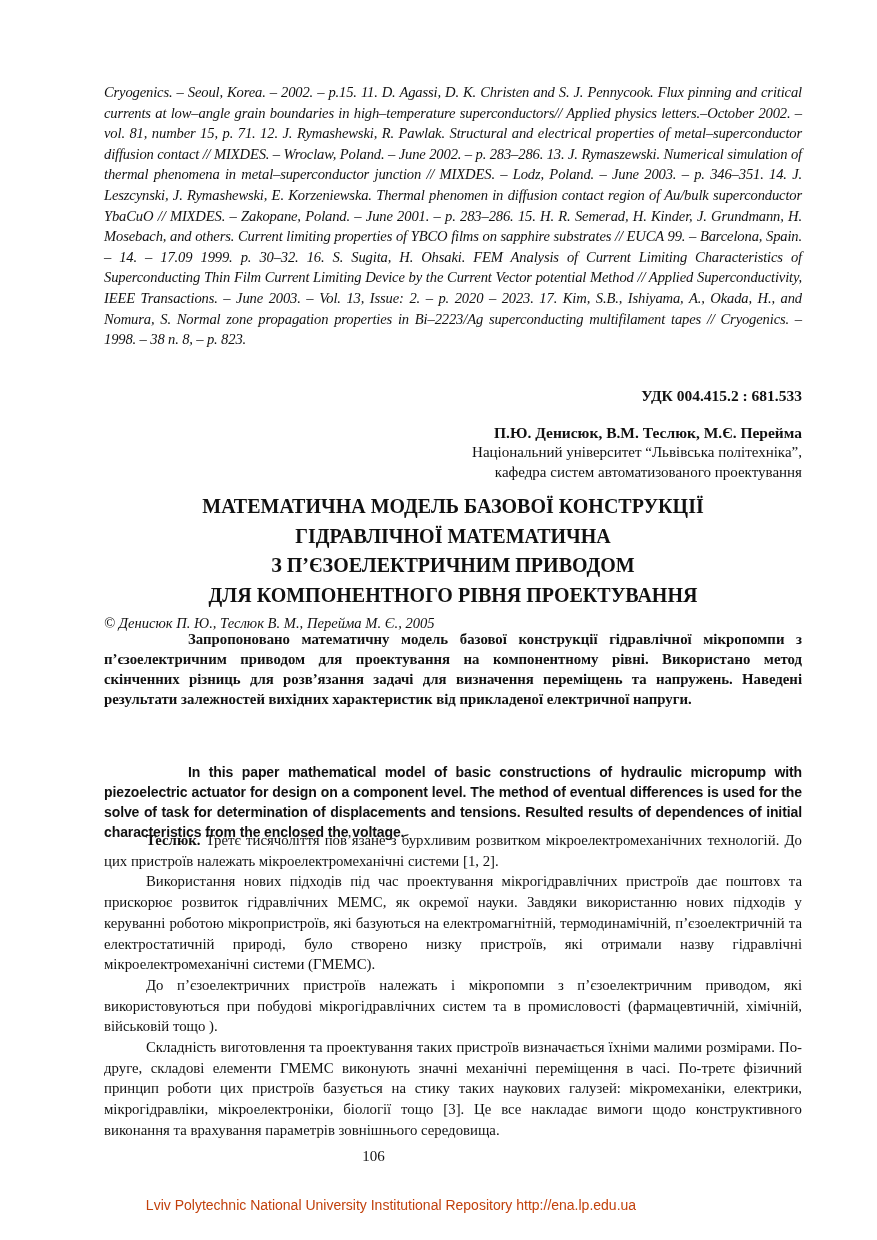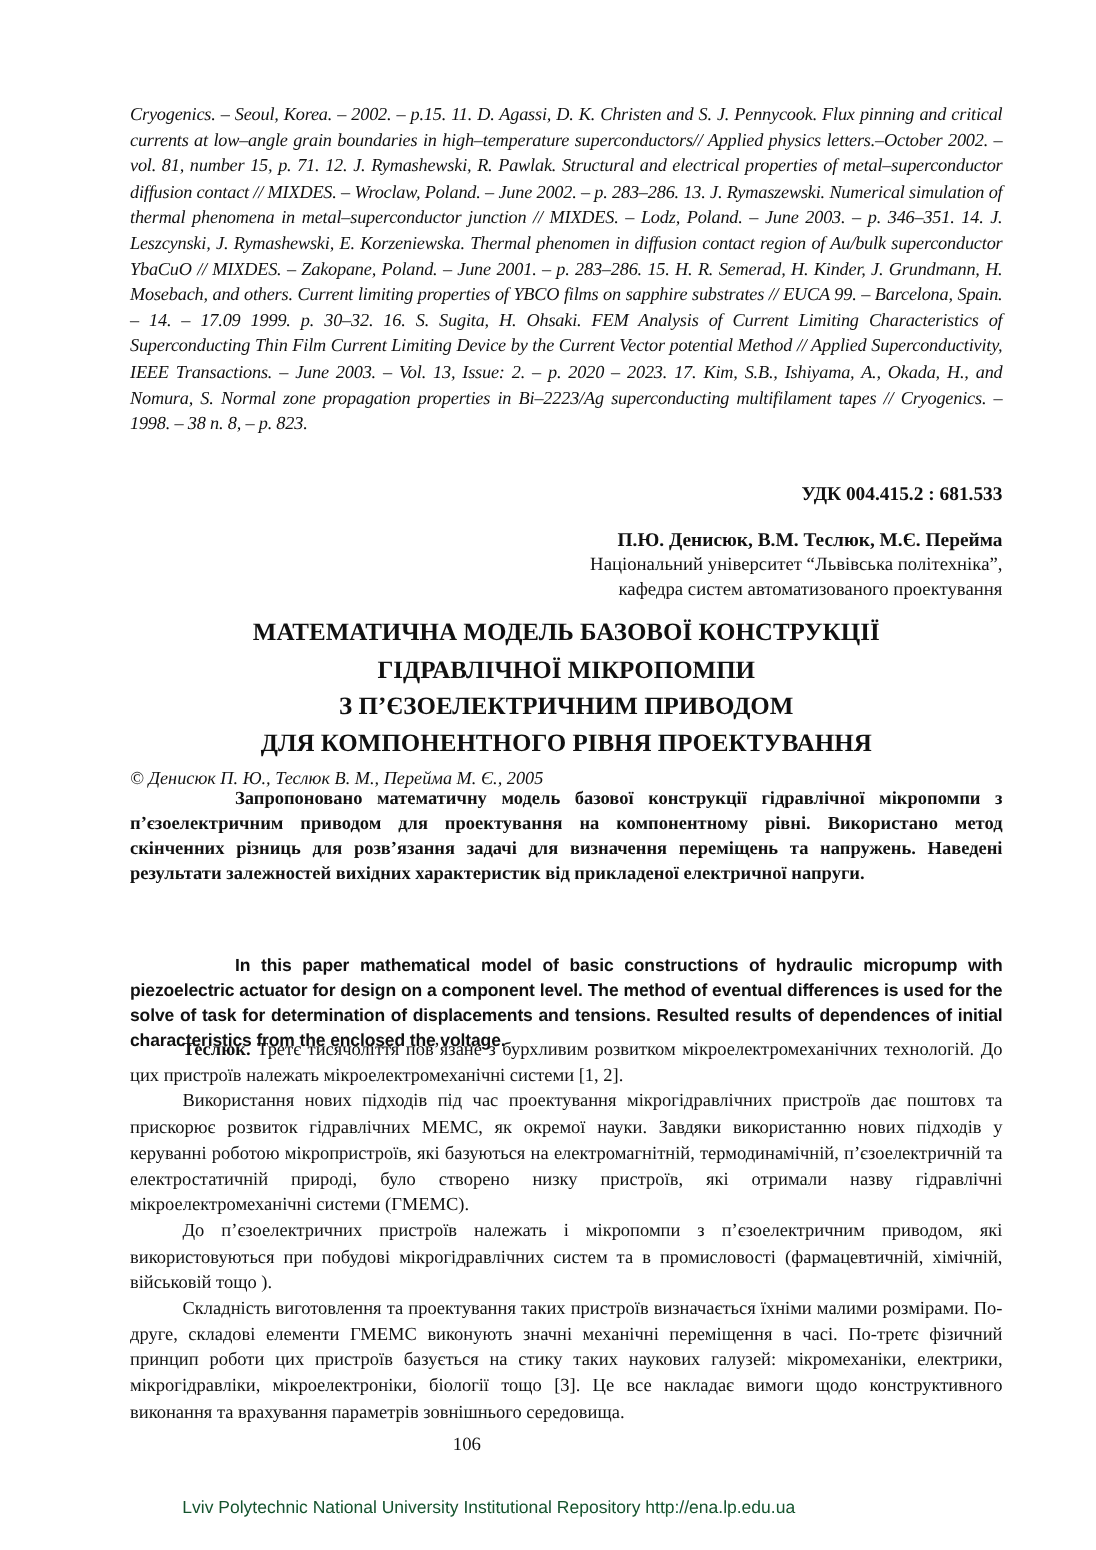--- a/index.html
+++ b/index.html
@@ -15,37 +15,37 @@
   .title div { margin: 4px; }
   .copyright { position: absolute; left: 104px; top: 615px; font-style: italic; font-size: 14.6px; }
   .abstract { position: absolute; left: 104px; width: 698px; font-weight: bold; font-size: 14.8px; line-height: 20px; text-align: justify; text-indent: 84px; margin: 0; }
   .abs-ua { top: 629px; }
   .abs-en { top: 741px; font-family: "Liberation Sans", sans-serif; font-size: 14px; line-height: 20px; letter-spacing: -0.1px; margin-top: 21px; }
   .body-text { position: absolute; left: 104px; top: 830px; width: 698px; font-size: 14.8px; line-height: 20.7px; text-align: justify; }
   .body-text p { margin: 0; text-indent: 42px; }
   .body-text p.first { }
   .lead { font-weight: bold; }
   .pageno { position: absolute; top: 1148px; left: 0; width: 747px; text-align: center; font-size: 15px; }
-  .footer { position: absolute; top: 1197px; left: 0; width: 782px; text-align: center; font-family: "Liberation Sans", sans-serif; font-size: 14px; color: #14532d; }
+  .footer { position: absolute; top: 1197px; left: 0; width: 782px; text-align: center; font-family: "Liberation Sans", sans-serif; font-size: 14px; color: #c2410c; }
 </style>
 </head>
 <body>
 
 <div class="page">
   <p class="refs">Cryogenics. – Seoul, Korea. – 2002. – p.15. 11. D. Agassi, D. K. Christen and S. J. Pennycook. Flux pinning and critical currents at low–angle grain boundaries in high–temperature superconductors// Applied physics letters.–October 2002. – vol. 81, number 15, p. 71. 12. J. Rymashewski, R. Pawlak. Structural and electrical properties of metal–superconductor diffusion contact // MIXDES. – Wroclaw, Poland. – June 2002. – p. 283–286. 13. J. Rymaszewski. Numerical simulation of thermal phenomena in metal–superconductor junction // MIXDES. – Lodz, Poland. – June 2003. – p. 346–351. 14. J. Leszcynski, J. Rymashewski, E. Korzeniewska. Thermal phenomen in diffusion contact region of Au/bulk superconductor YbaCuO // MIXDES. – Zakopane, Poland. – June 2001. – p. 283–286. 15. H. R. Semerad, H. Kinder, J. Grundmann, H. Mosebach, and others. Current limiting properties of YBCO films on sapphire substrates // EUCA 99. – Barcelona, Spain. – 14. – 17.09 1999. p. 30–32. 16. S. Sugita, H. Ohsaki. FEM Analysis of Current Limiting Characteristics of Superconducting Thin Film Current Limiting Device by the Current Vector potential Method // Applied Superconductivity, IEEE Transactions. – June 2003. – Vol. 13, Issue: 2. – p. 2020 – 2023. 17. Kim, S.B., Ishiyama, A., Okada, H., and Nomura, S. Normal zone propagation properties in Bi–2223/Ag superconducting multifilament tapes // Cryogenics. – 1998. – 38 n. 8, – p. 823.</p>
 </div>
 
 <div class="udk">УДК 004.415.2 : 681.533</div>
 <div class="authors">П.Ю. Денисюк, В.М. Теслюк, М.Є. Перейма</div>
 <div class="aff aff1">Національний університет “Львівська політехніка”,</div>
 <div class="aff aff2">кафедра систем автоматизованого проектування</div>
 
 <div class="title">
   <div>МАТЕМАТИЧНА МОДЕЛЬ БАЗОВОЇ КОНСТРУКЦІЇ</div>
-  <div>ГІДРАВЛІЧНОЇ МІКРОПОМПИ</div>
+  <div>ГІДРАВЛІЧНОЇ МАТЕМАТИЧНА</div>
   <div>З П’ЄЗОЕЛЕКТРИЧНИМ ПРИВОДОМ</div>
   <div>ДЛЯ КОМПОНЕНТНОГО РІВНЯ ПРОЕКТУВАННЯ</div>
 </div>
 
 <div class="copyright">© Денисюк П. Ю., Теслюк В. М., Перейма М. Є., 2005</div>
 
 <p class="abstract abs-ua">Запропоновано математичну модель базової конструкції гідравлічної мікропомпи з п’єзоелектричним приводом для проектування на компонентному рівні. Використано метод скінченних різниць для розв’язання задачі для визначення переміщень та напружень. Наведені результати залежностей вихідних характеристик від прикладеної електричної напруги.</p>
 <p class="abstract abs-en">In this paper mathematical model of basic constructions of hydraulic micropump with piezoelectric actuator for design on a component level. The method of eventual differences is used for the solve of task for determination of displacements and tensions. Resulted results of dependences of initial characteristics from the enclosed the voltage.</p>
 
 <div class="body-text">

